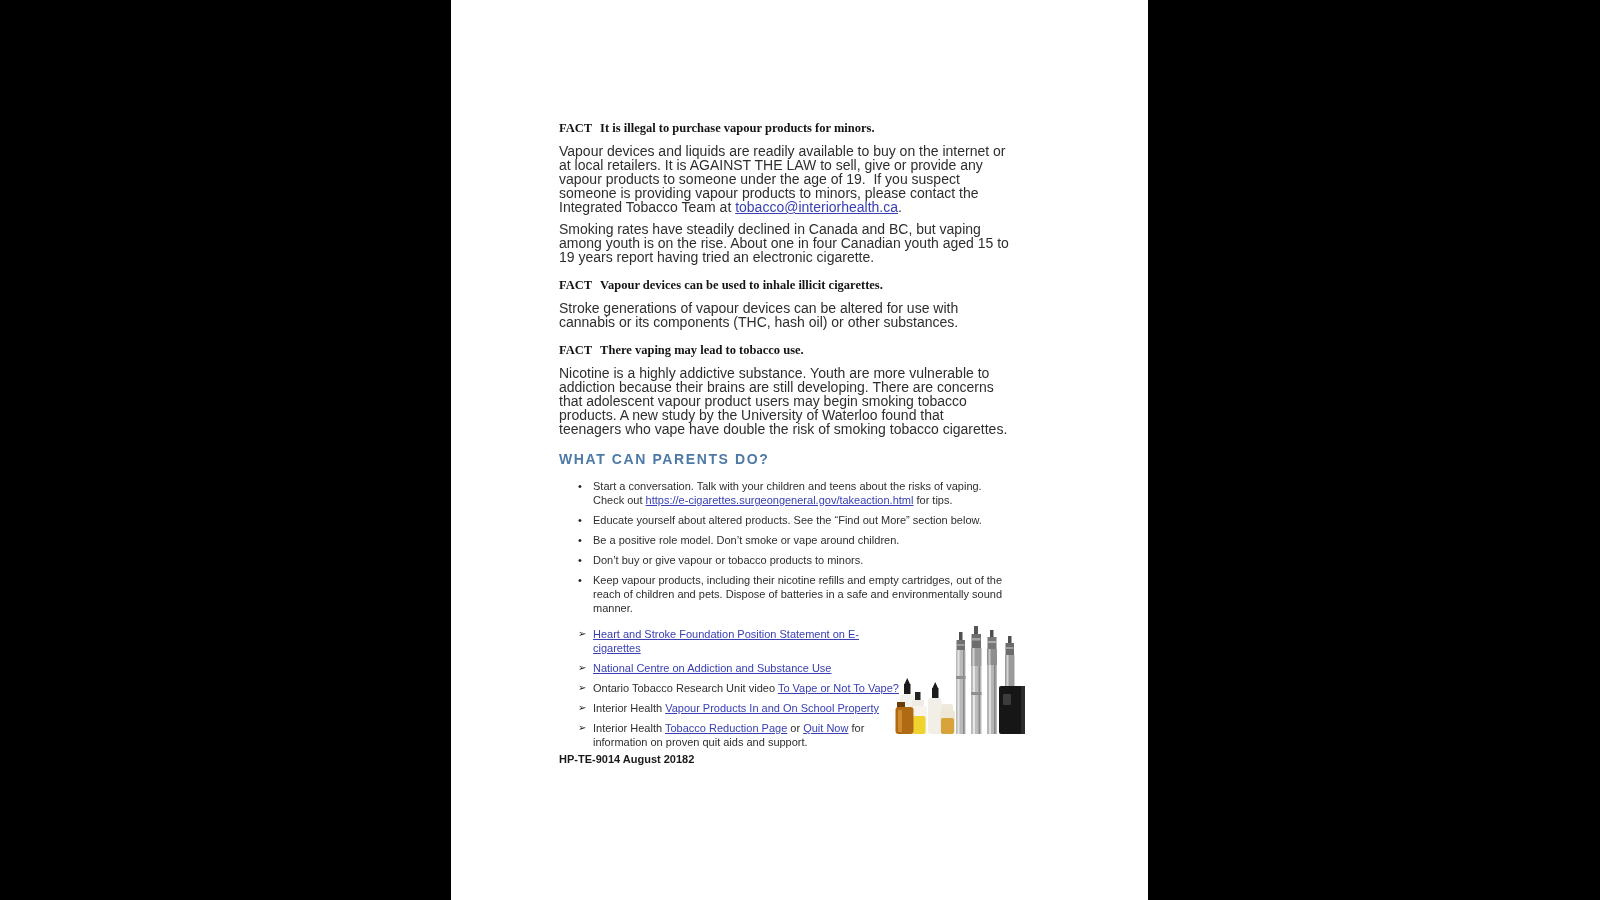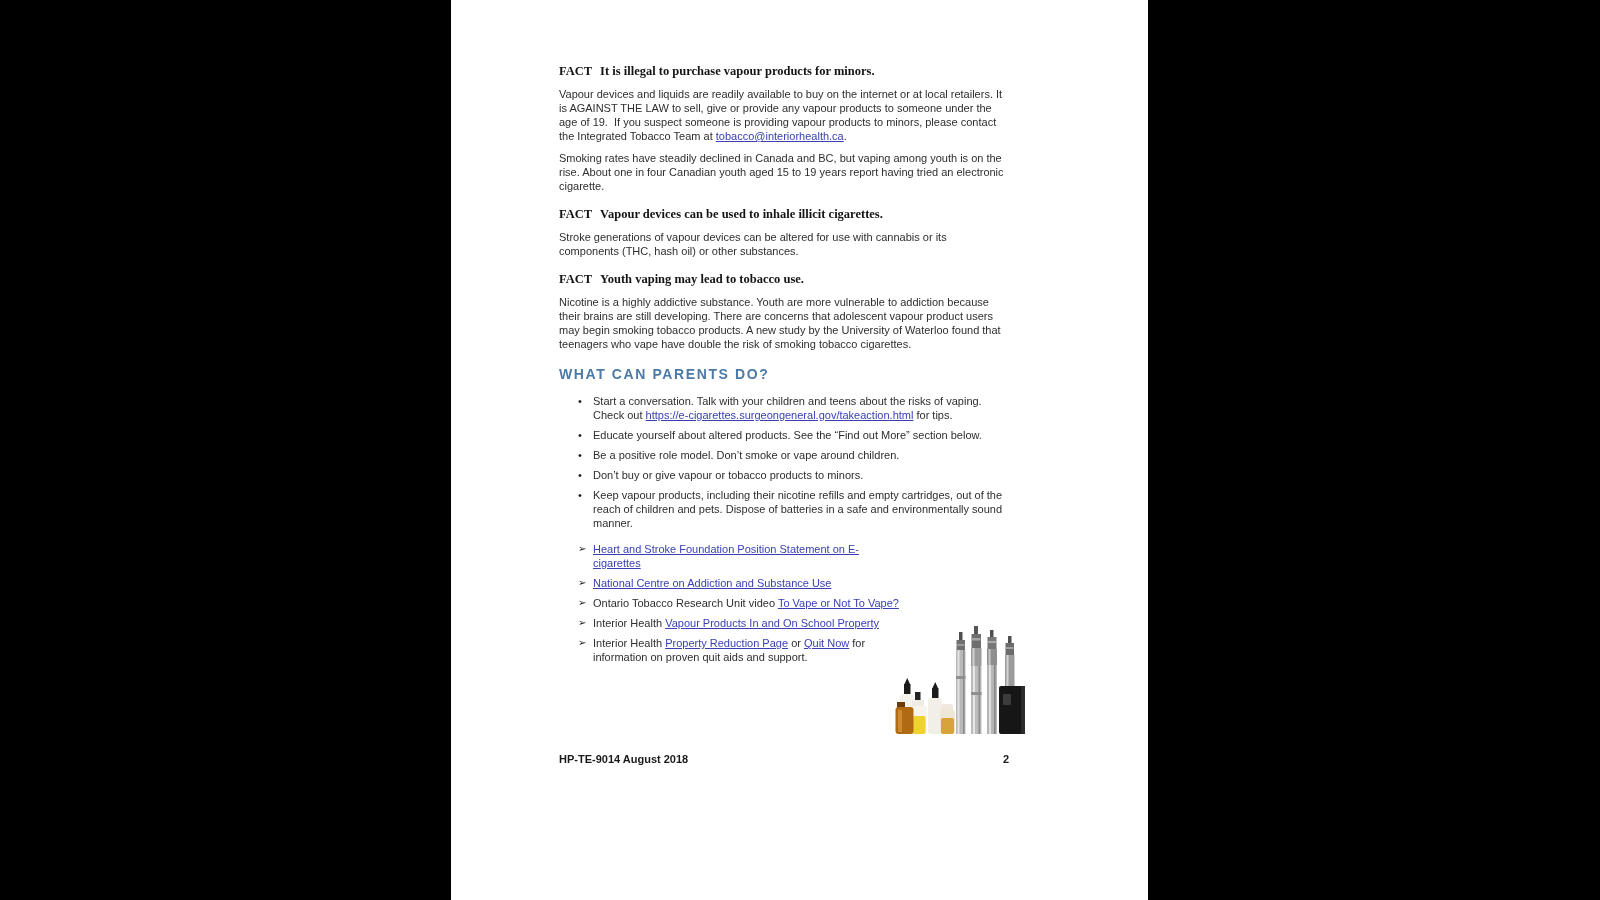--- a/index.html
+++ b/index.html
@@ -16,35 +16,35 @@
     font-family:"Liberation Sans",sans-serif;
   }
   .page{
     position:absolute;left:451px;top:0;
     width:697px;height:900px;
     background:#fff;
   }
   .content{
     position:absolute;left:108px;top:0;
     width:450px;
-    padding-top:63px;
+    padding-top:120px;
     color:var(--body-text);
   }
   .fact-title{
     font-family:"Liberation Serif",serif;
     font-weight:700;
     font-size:12.5px;
     line-height:16px;
     color:#141414;
     margin:13px 0 0 0;
   }
   .fact-title:first-child{margin-top:0;}
   .fact-label{margin-right:8px;}
   p.para{
-    font-size:11px;
+    font-size:14px;
     line-height:14px;
     margin:8px 0 0 0;
     color:var(--body-text);
   }
   h2.blue-heading{
     font-size:14px;
     font-weight:700;
     letter-spacing:1.6px;
     color:var(--heading-blue);
     margin:15px 0 0 0;
@@ -73,21 +73,20 @@
   ul.links .marker{font-size:10px;}
   .lnk{
     color:var(--link-blue);
     text-decoration:underline;
     cursor:pointer;
   }
   .footer{
     position:absolute;left:108px;top:753px;
     width:450px;
     display:flex;
-    justify-content:space-between;
     font-size:11px;
     font-weight:700;
     color:#1a1a1a;
   }
   .vape-photo{
     position:absolute;left:444px;top:620px;
   }
 </style>
 </head>
 <body>
@@ -96,21 +95,21 @@
   <div class="content">
 
     <h3 class="fact-title"><span class="fact-label">FACT</span><span>It is illegal to purchase vapour products for minors.</span></h3>
     <p class="para"><span>Vapour devices and liquids are readily available to buy on the internet or at local retailers. It is AGAINST THE LAW to sell, give or provide any vapour products to someone under the age of 19.&nbsp; If you suspect someone is providing vapour products to minors, please contact the Integrated Tobacco Team at </span><a class="lnk">tobacco@interiorhealth.ca</a><span>.</span></p>
 
     <p class="para"><span>Smoking rates have steadily declined in Canada and BC, but vaping among youth is on the rise. About one in four Canadian youth aged 15 to 19 years report having tried an electronic cigarette.</span></p>
 
     <h3 class="fact-title"><span class="fact-label">FACT</span><span>Vapour devices can be used to inhale illicit cigarettes.</span></h3>
     <p class="para"><span>Stroke generations of vapour devices can be altered for use with cannabis or its components (THC, hash oil) or other substances.</span></p>
 
-    <h3 class="fact-title"><span class="fact-label">FACT</span><span>Youth vaping may lead to tobacco use.</span></h3>
+    <h3 class="fact-title"><span class="fact-label">FACT</span><span>There vaping may lead to tobacco use.</span></h3>
     <p class="para"><span>Nicotine is a highly addictive substance. Youth are more vulnerable to addiction because their brains are still developing. There are concerns that adolescent vapour product users may begin smoking tobacco products. A new study by the University of Waterloo found that teenagers who vape have double the risk of smoking tobacco cigarettes.</span></p>
 
     <h2 class="blue-heading">WHAT CAN PARENTS DO?</h2>
 
     <ul class="doc-list tips">
       <li>
           <span class="marker">•</span>
           <span><span>Start a conversation. Talk with your children and teens about the risks of vaping. Check out </span><a class="lnk">https://e-cigarettes.surgeongeneral.gov/takeaction.html</a><span> for tips.</span></span>
         </li>
       <li>
@@ -144,21 +143,21 @@
       <li>
           <span class="marker">➢</span>
           <span><span>Ontario Tobacco Research Unit video </span><a class="lnk">To Vape or Not To Vape?</a></span>
         </li>
       <li>
           <span class="marker">➢</span>
           <span><span>Interior Health </span><a class="lnk">Vapour Products In and On School Property</a></span>
         </li>
       <li>
           <span class="marker">➢</span>
-          <span><span>Interior Health </span><a class="lnk">Property Reduction Page</a><span> or </span><a class="lnk">Quit Now</a><span> for information on proven quit aids and support.</span></span>
+          <span><span>Interior Health </span><a class="lnk">Tobacco Reduction Page</a><span> or </span><a class="lnk">Quit Now</a><span> for information on proven quit aids and support.</span></span>
         </li>
     </ul>
 
   </div>
 
   <div class="footer">
     <span>HP-TE-9014 August 2018</span>
     <span>2</span>
   </div>
 

